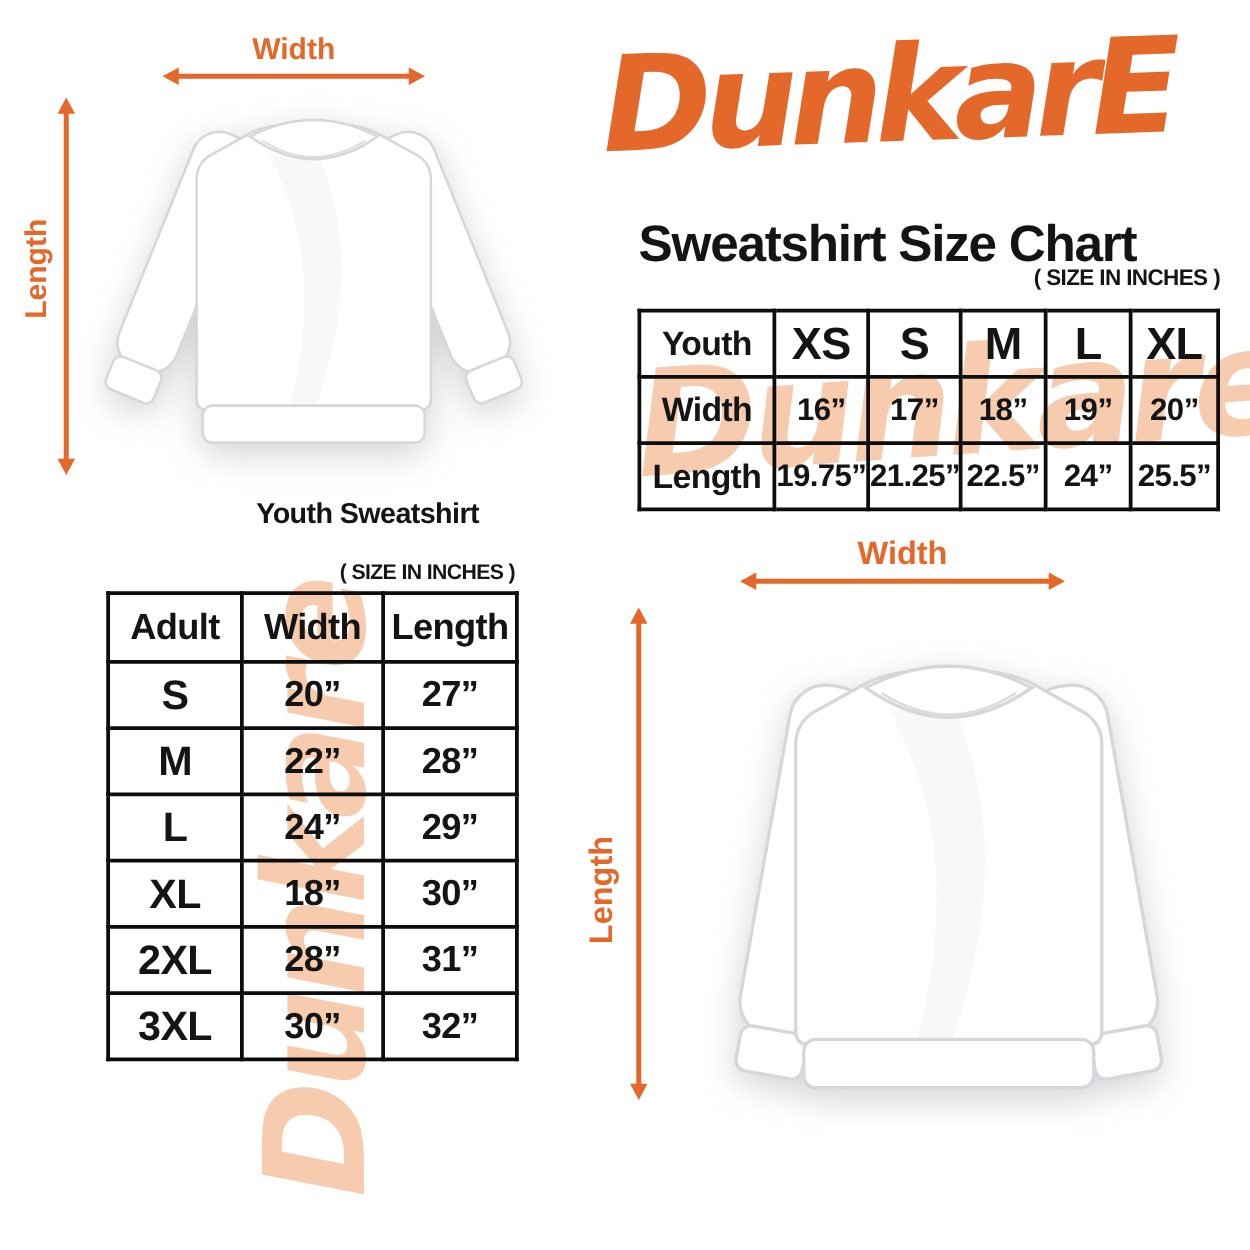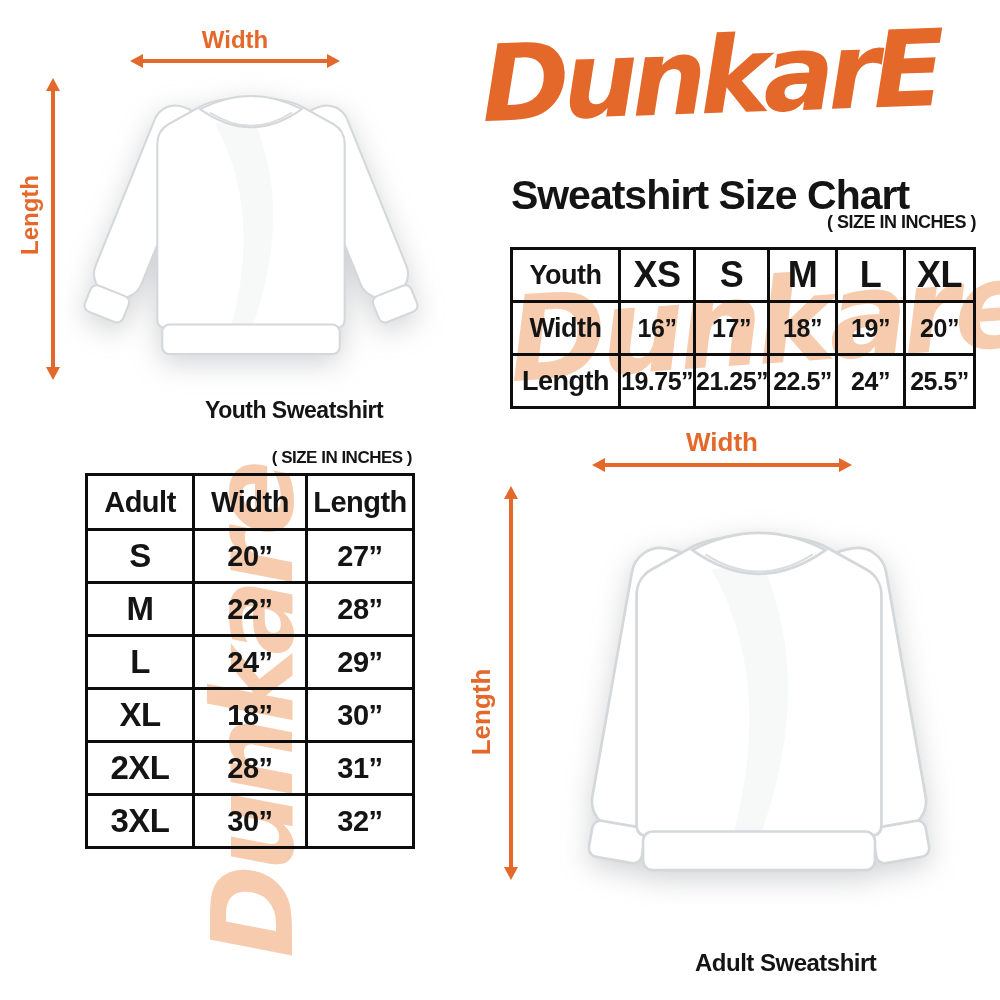--- a/index.html
+++ b/index.html
@@ -206,15 +206,14 @@
       <rect class="garment" x="288" y="58" width="60" height="266" rx="27"></rect>
       <rect class="garment" x="293" y="318" width="50" height="34" rx="8"></rect>
     </g>
     <path class="garment" d="M166 56 C 192 40 268 40 294 56 L 330 76 C 339 81 344 90 344 100 L 344 314 Q 344 324 334 324 L 126 324 Q 116 324 116 314 L 116 100 C 116 90 121 81 130 76 Z"></path>
     <path class="fold" d="M186 76 Q 244 180 206 322 L 232 322 Q 282 180 232 68 Z"></path>
     <rect class="garment" x="122" y="320" width="216" height="36" rx="9"></rect>
     <path class="garment" d="M168 58 Q 230 26 292 58 Q 230 102 168 58 Z"></path>
     <path class="seam" d="M180 62 Q 230 94 280 62"></path>
   </svg>
 
-  <div class="caption" style="left:695px;top:949px;width:215px;font-size:24px;">Adult Sweatshirt</div>
 
 </div>
 
 </body></html>

